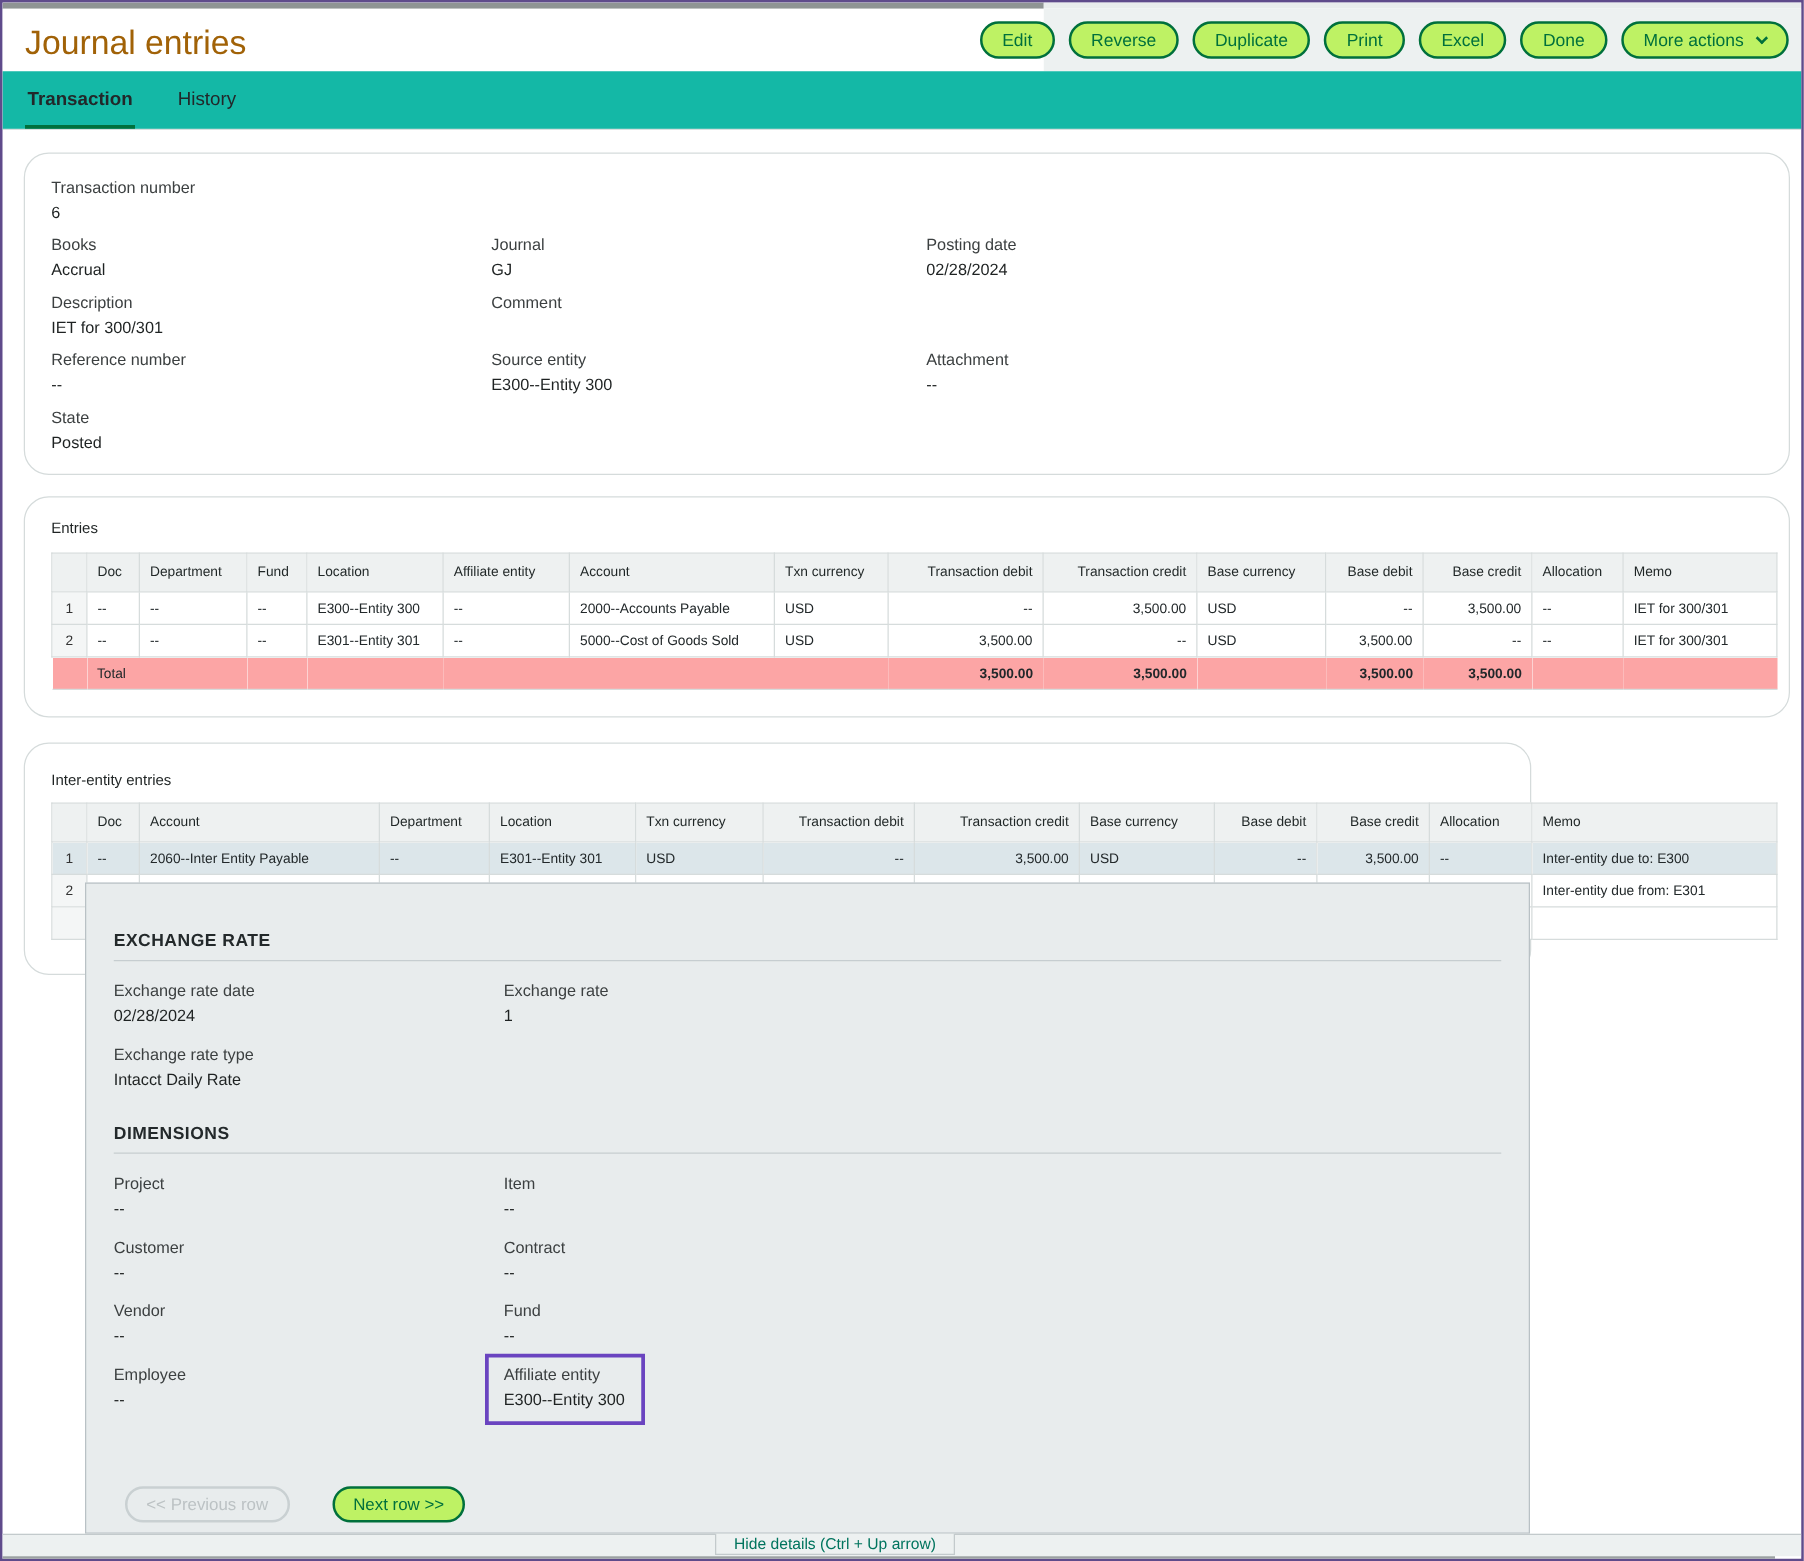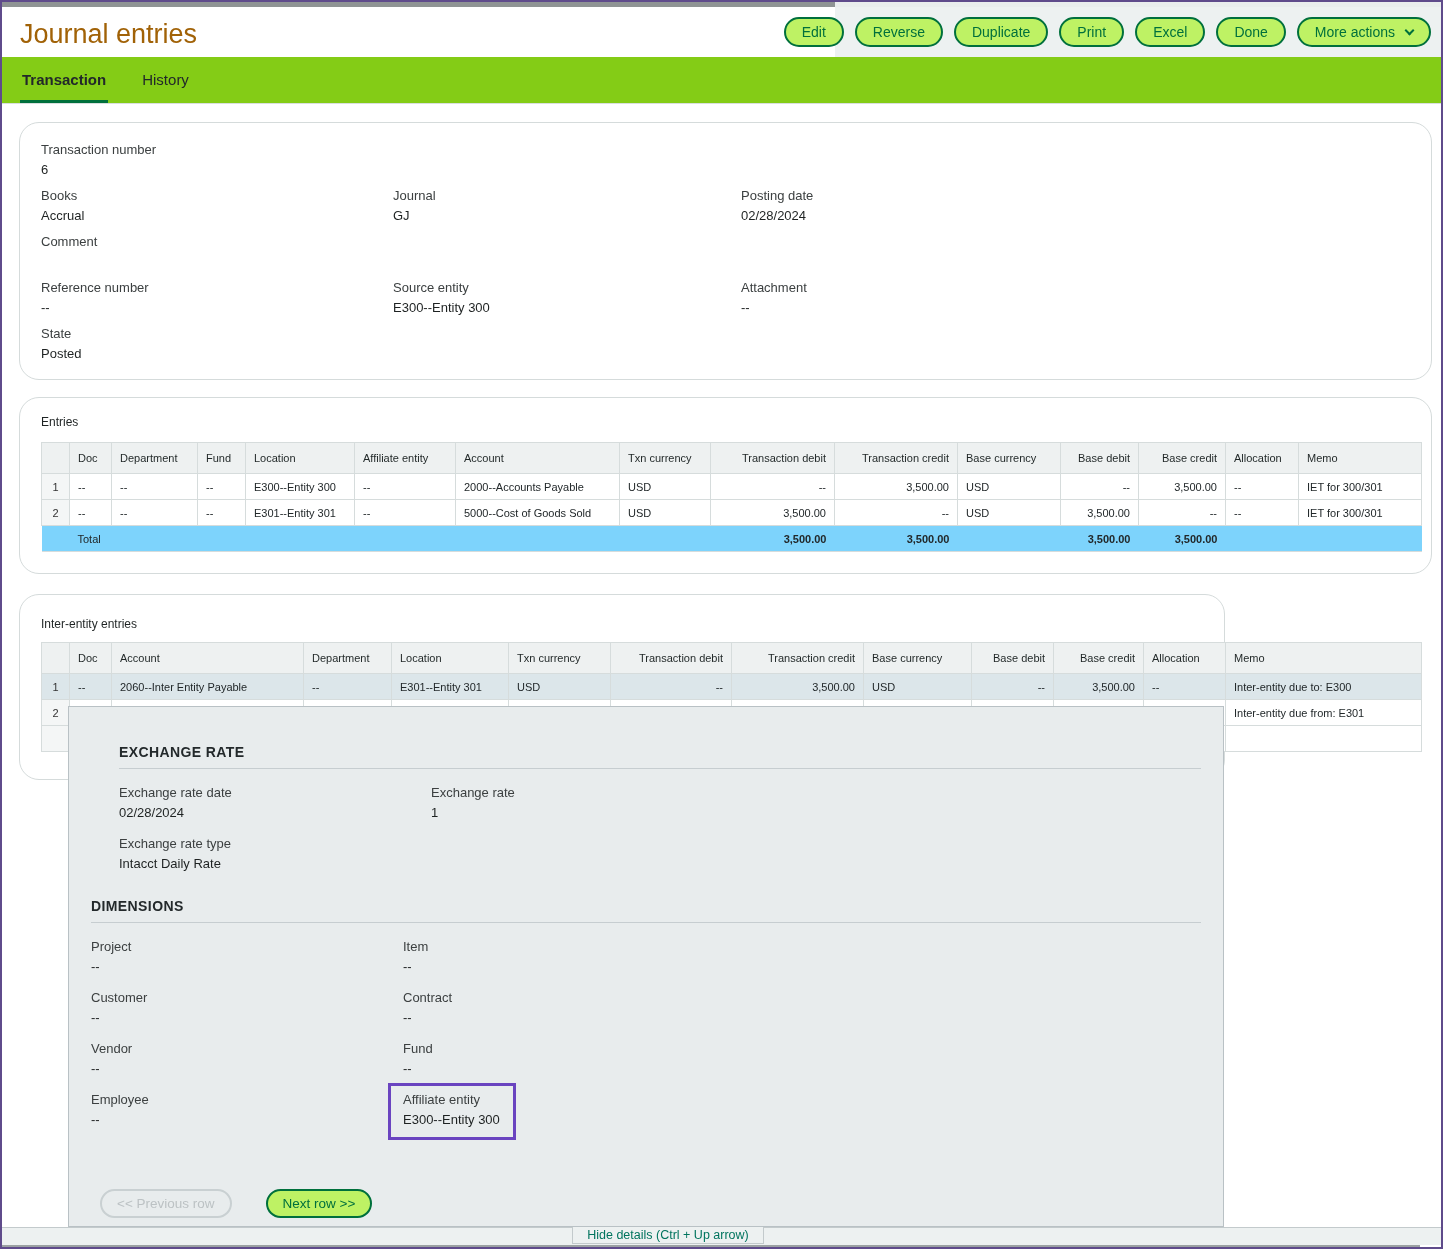--- a/index.html
+++ b/index.html
@@ -20,21 +20,21 @@
   .title{position:absolute; left:18px; top:12px; font-size:27px; font-weight:400; color:#a16207;}
   .actions{position:absolute; left:833px; right:0; top:0; height:100%; background:#edf1f1;
            display:flex; align-items:center; justify-content:flex-end; gap:11px; padding-right:10px;}
   .pill{display:inline-flex; align-items:center; border:2px solid var(--green); color:var(--green);
         background:#bef264; border-radius:17px; padding:5px 16px; font-size:14px; cursor:pointer;
         font-family:inherit; white-space:nowrap;}
   .chev{width:7px; height:7px; border-right:2px solid var(--green); border-bottom:2px solid var(--green);
         transform:rotate(45deg); display:inline-block; margin-left:11px; margin-top:-4px;}
 
   
-  .tabbar{position:absolute; left:0; top:55px; width:100%; height:47px; background:#84cc16;
+  .tabbar{position:absolute; left:0; top:55px; width:100%; height:47px; background:#14b8a6;
           border-bottom:1px solid #d9dfdf; padding-left:18px;}
   .tab{display:inline-block; margin-right:32px; padding:14px 2px 10px 2px; font-size:15px;
        color:#22282a; cursor:pointer; height:100%;}
   .tab.active{font-weight:700; border-bottom:3px solid var(--green);}
 
   
   .card{position:absolute; background:#fff; border:1px solid #d5dbdb; border-radius:20px;}
   .card-a{left:17px; top:120px; width:1413px; height:258px; padding:19px 12px 0 21px;}
   .card-b{left:17px; top:395px; width:1413px; height:177px; padding:17px 12px 0 21px;}
   .card-c{left:17px; top:592px; width:1206px; height:186px; padding:22px 12px 0 21px;}
@@ -49,32 +49,32 @@
   .f-value{font-size:13px; color:#1e2222; line-height:16px; min-height:16px;}
 
   
   table{border-collapse:collapse; table-layout:fixed; width:1380px; font-size:11px; background:#fff;}
   th,td{border:1px solid #d6dcdc; padding:4px 8px; text-align:left; font-weight:400;
         color:#22282a; white-space:nowrap; overflow:hidden; height:26px;}
   thead th{background:#eef1f1; padding:7px 8px; height:31px; color:#1f2626;}
   td.rownum{background:#f4f6f6; text-align:center; padding:4px 2px; color:#333;}
   .amt{text-align:right;}
   tr.selected td{background:var(--sel);}
-  tr.total td{background:#7dd3fc; border-left:none; border-right:none;}
+  tr.total td{background:#fca5a5; border-left:none; border-right:none;}
   tr.total td.amt{font-weight:700;}
 
   
   .detail-panel{position:absolute; left:66px; top:704px; width:1156px; height:521px;
                 background:var(--panelbg); border:1px solid #b9c1c5; z-index:10;
                 padding:37px 22px 0 22px;}
   .p-head{font-size:14px; font-weight:700; letter-spacing:.4px; color:#23292b;
           padding-bottom:8px; border-bottom:1px solid #c6cdd0; margin-bottom:16px;}
   .p-row{display:grid; grid-template-columns:312px 1fr; margin-bottom:15px;}
   .p-row .field{min-height:36px;}
-  .exch-block{margin-bottom:26px;margin-left:28px;}
+  .exch-block{margin-bottom:26px;}
   .hl-box{border:3px solid var(--hl); padding:6px 13px 9px 12px; margin:-9px 0 0 -15px;
           width:fit-content; min-height:0;}
   .panel-btns{margin-top:49px; padding-left:9px; display:flex; gap:34px;align-items:flex-end;}
   .pill.small{font-size:13.5px; border-radius:16px; padding:5px 15px;}
   .pill.disabled{border-color:#c9d0d2; color:#bcc2c4; background:transparent; cursor:default;}
 
   
   .bottom-strip{position:absolute; left:0; top:1225px; width:100%; height:18px;
                 background:#edf1f1; border-top:1px solid #c3cacc; z-index:11;}
   .hide-tab{position:absolute; left:570px; top:1225px; width:192px; height:17px;
@@ -124,20 +124,24 @@
           <div class="field">
             <div class="f-label">Journal</div>
             <div class="f-value">GJ</div>
           </div>
           <div class="field">
             <div class="f-label">Posting date</div>
             <div class="f-value">02/28/2024</div>
           </div>
         </div>
         <div class="field-row">
+          <div class="field">
+            <div class="f-label">Description</div>
+            <div class="f-value">IET for 300/301</div>
+          </div>
           <div class="field">
             <div class="f-label">Comment</div>
             <div class="f-value"></div>
           </div>
         </div>
         <div class="field-row">
           <div class="field">
             <div class="f-label">Reference number</div>
             <div class="f-value">--</div>
           </div>

